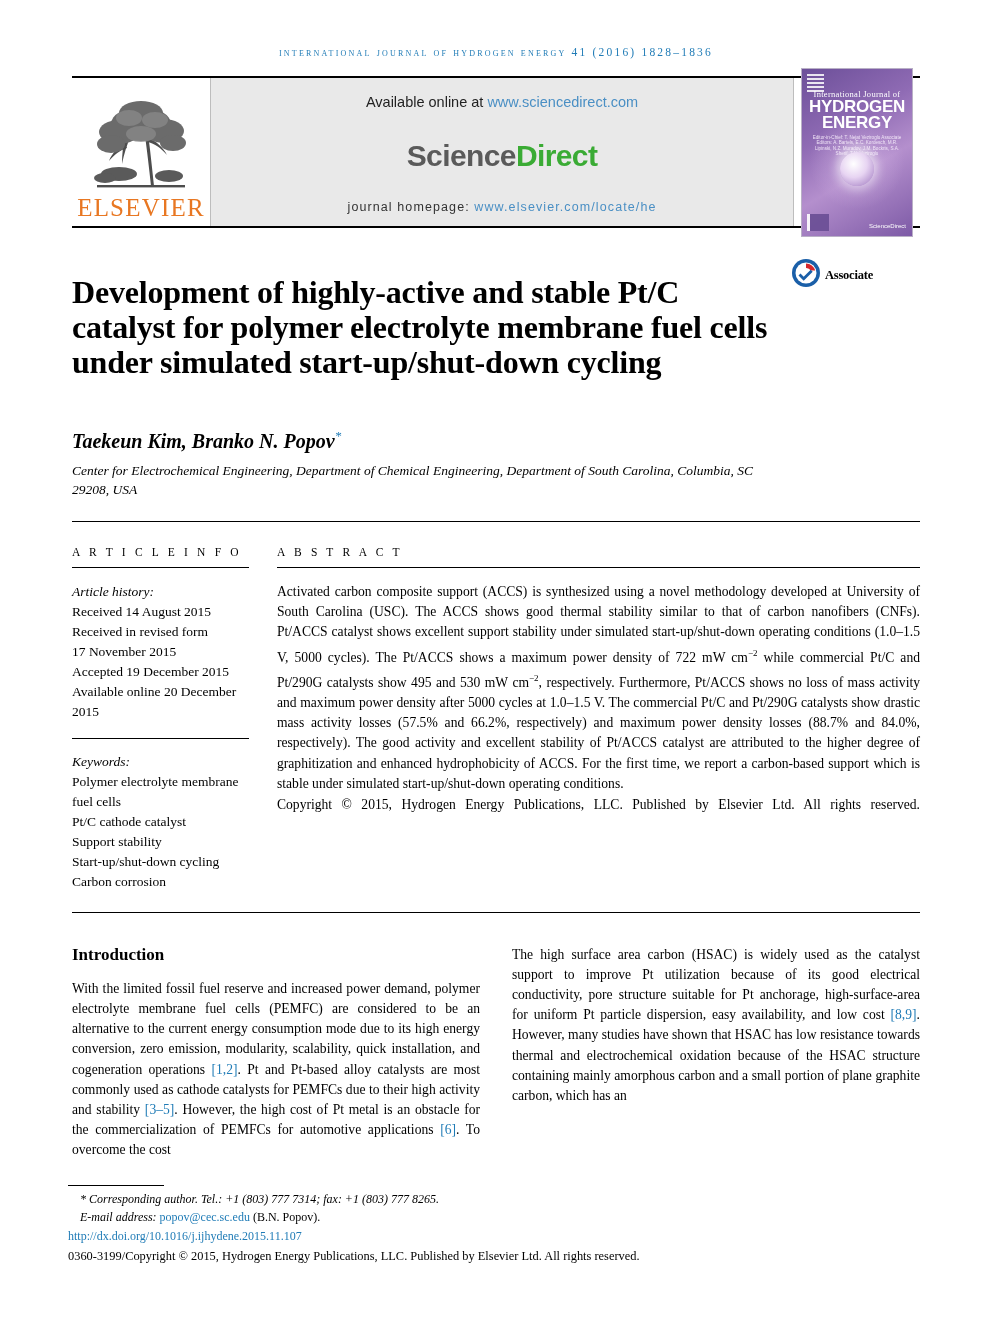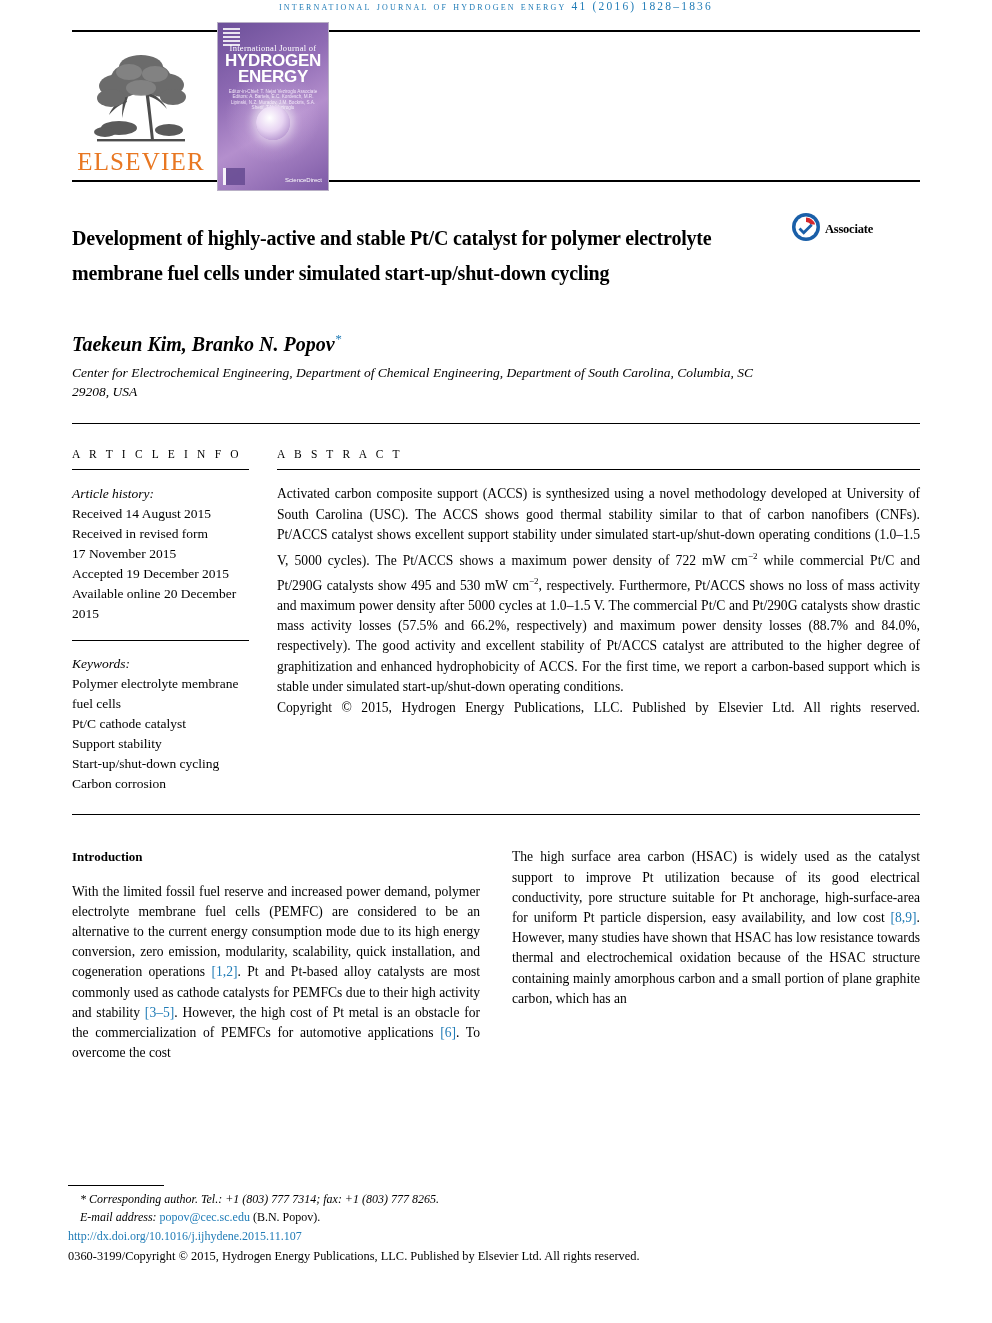--- a/index.html
+++ b/index.html
@@ -25,20 +25,21 @@
 
   
   .running-head {
     text-align: center;
     color: #1f7bb6;
     font-size: 11.5px;
     letter-spacing: 2.2px;
     font-variant: small-caps;
     text-transform: lowercase;
     font-family: "Liberation Serif", serif;
+    padding-top: 46px;
     white-space: nowrap;
   }
 
   
   .masthead {
     margin-top: 18px;
     display: flex;
     align-items: stretch;
     height: 148px;
     border-top: 2px solid #000;
@@ -181,21 +182,21 @@
   
   .title-row {
     display: flex;
     align-items: flex-start;
     margin-top: 26px;
   }
   .title {
     flex: 1 1 auto;
     font-family: "Liberation Serif", serif;
     font-weight: bold;
-    font-size: 20px;
+    font-size: 32px;
     line-height: 35px;
     letter-spacing: -0.2px;
     max-width: 700px;
   }
   .crossmark {
     flex: 0 0 auto;
     width: 92px;
     margin-left: 14px;
     margin-top: 4px;
     display: flex;
@@ -312,21 +313,21 @@
     font-family: "Liberation Serif", serif;
     font-size: 13.6px;
     line-height: 20.2px;
     text-align: justify;
   }
   .body-col p { margin: 0; }
   .body-col p + p { text-indent: 14px; }
   .heading-intro {
     font-family: "Liberation Serif", serif;
     font-weight: bold;
-    font-size: 13px;
+    font-size: 17px;
     margin: 0 0 14px 0;
   }
   .cite { color: #1f7bb6; }
 
   
   .footnote {
     position: absolute;
     left: 68px;
     bottom: 58px;
     width: 700px;
@@ -380,20 +381,31 @@
             <ellipse cx="30" cy="76" rx="18" ry="7"></ellipse>
             <ellipse cx="16" cy="80" rx="11" ry="5"></ellipse>
             <ellipse cx="80" cy="78" rx="14" ry="6"></ellipse>
           </g>
           <rect x="8" y="87" width="88" height="2.4" fill="#4d4d4d"></rect>
         </svg>
       </span>
       <div class="elsevier-word">ELSEVIER</div>
     </div>
 
+    <div class="masthead-center">
+      <div class="available-line">
+        <span>Available online at </span><span class="url">www.sciencedirect.com</span>
+      </div>
+      <div class="sd-logo">
+        <span class="sd-science">Science</span><span class="sd-direct">Direct</span>
+      </div>
+      <div class="journal-home">
+        <span>journal homepage: </span><span class="url">www.elsevier.com/locate/he</span>
+      </div>
+    </div>
 
     <div class="masthead-cover">
       <div class="cover-thumb">
         <div class="cover-glow"></div>
         <div class="cover-elsevier-mark"></div>
         <div class="cover-txt-small">International Journal of</div>
         <div class="cover-txt-big">
           <div>HYDROGEN</div>
           <div>ENERGY</div>
         </div>

